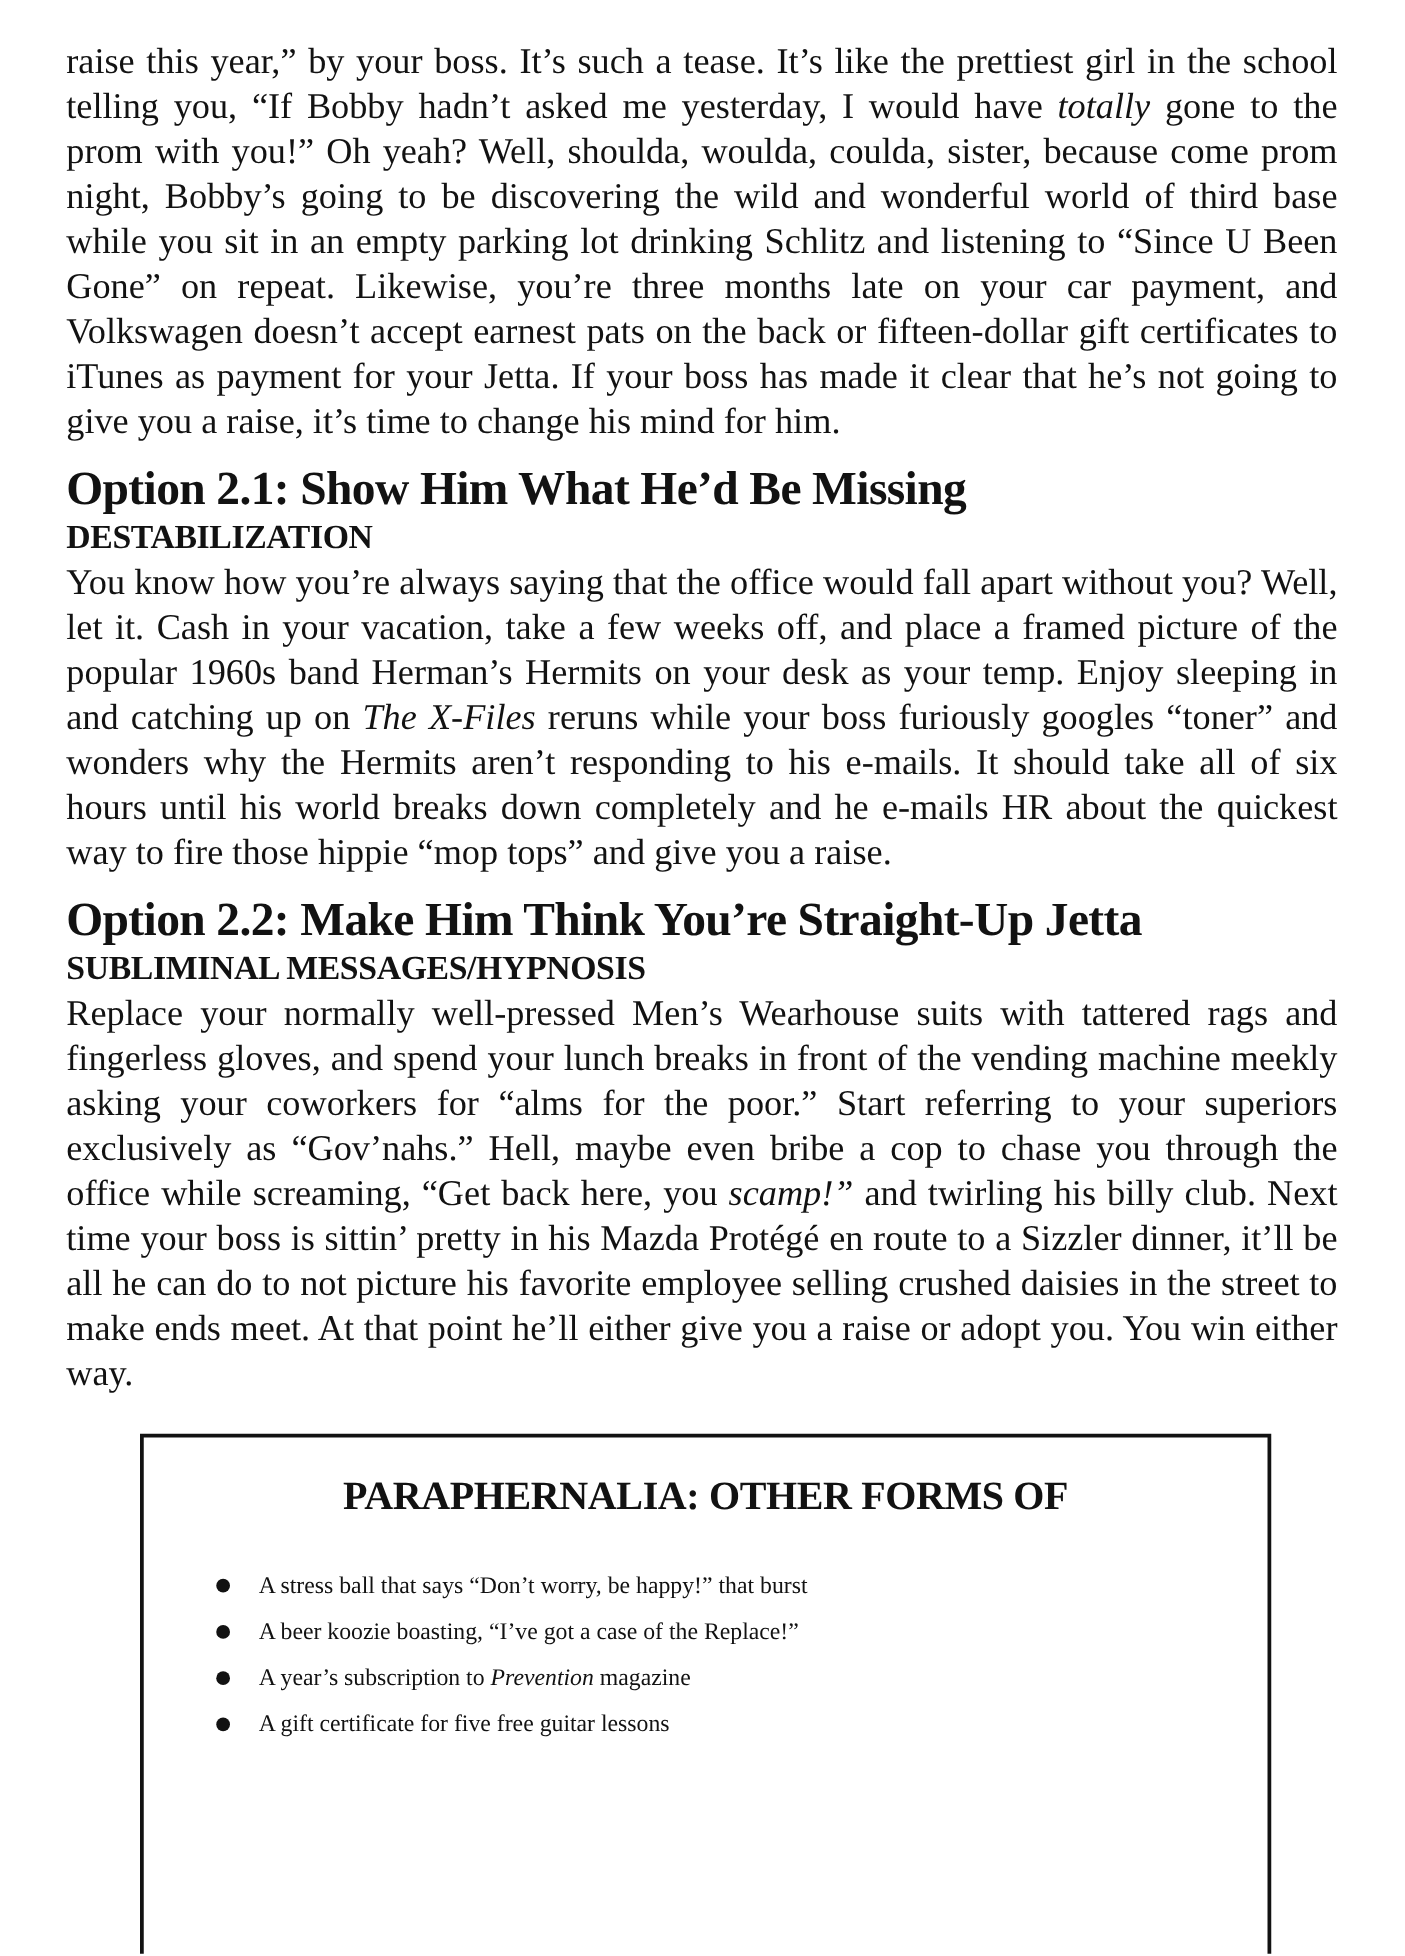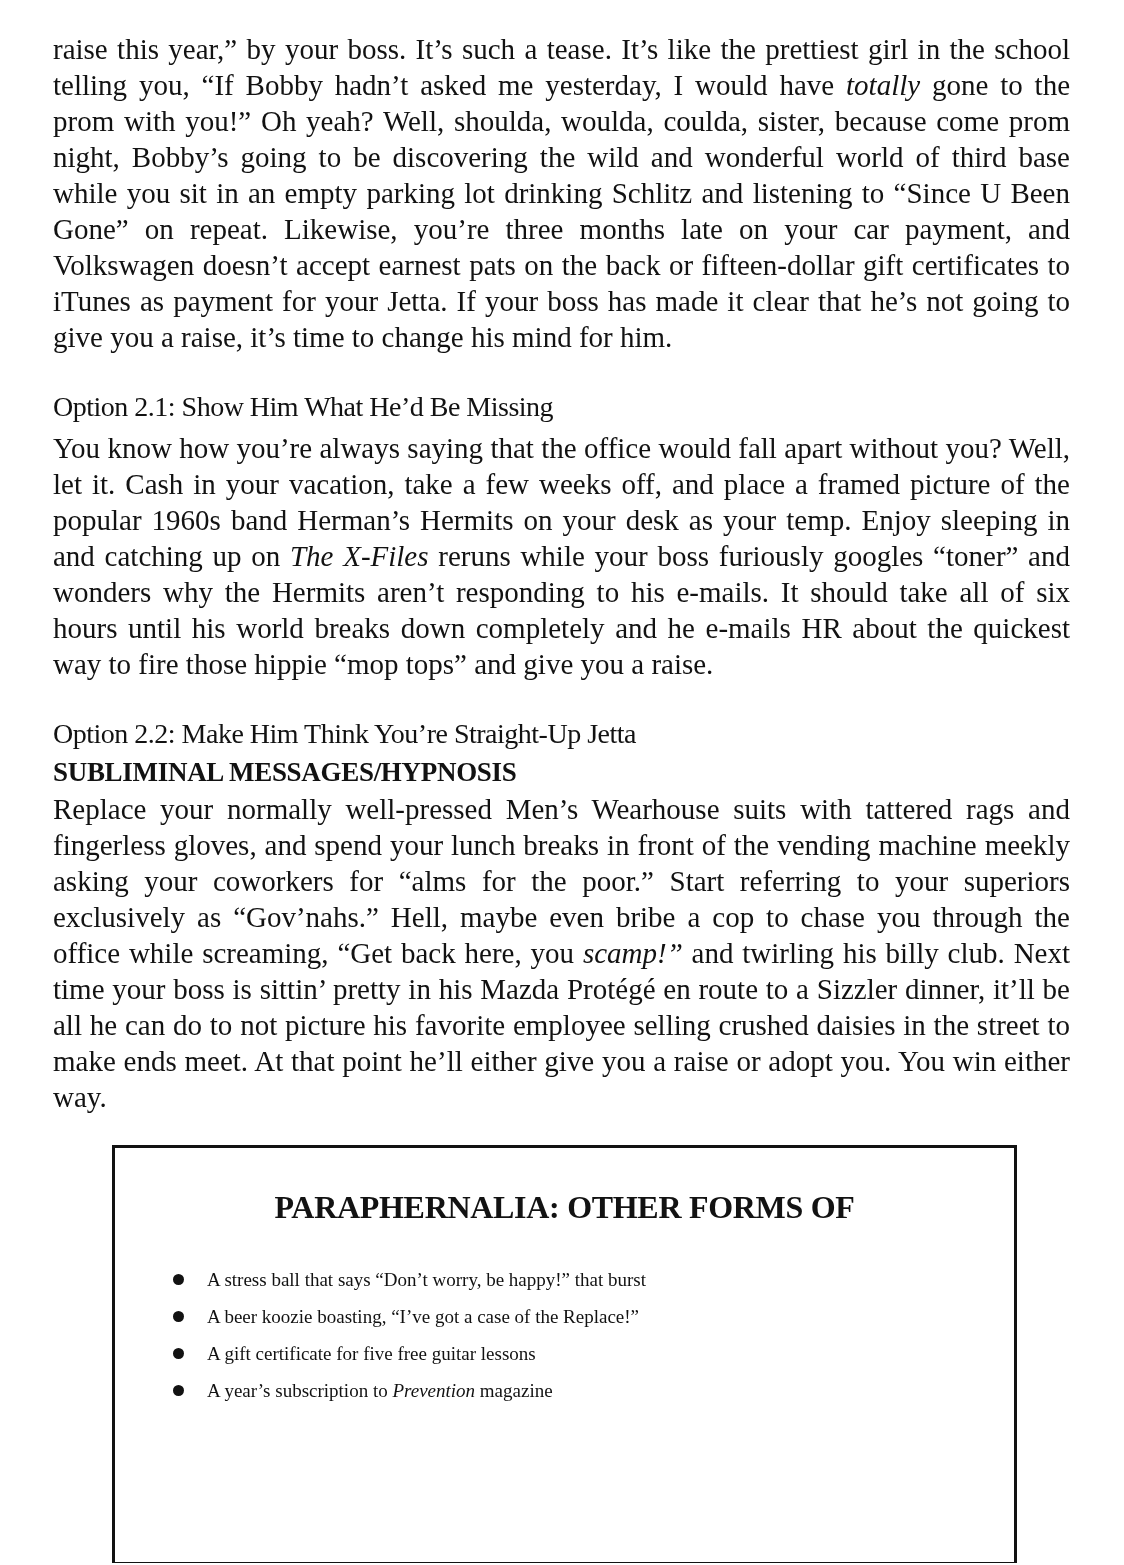--- a/index.html
+++ b/index.html
@@ -17,24 +17,24 @@
     padding: 31px 54px 0 53px;
     overflow: hidden;
   }
   .body-text {
     font-size: 29px;
     line-height: 36px;
     text-align: justify;
   }
   em { font-style: italic; }
   h2.section-heading {
-    font-size: 28px;
+    font-size: 38px;
     line-height: 46px;
-    font-weight: normal;
-    margin-top: 29px;
+    font-weight: bold;
+    margin-top: 13px;
     letter-spacing: -0.5px;
   }
   h3.section-subheading {
     font-size: 27px;
     line-height: 29px;
     font-weight: bold;
     margin-top: 1px;
     margin-bottom: 4px;
     letter-spacing: -0.3px;
   }
@@ -45,21 +45,20 @@
     height: 420px; 
     border: 3px solid #121212;
     padding: 26px 30px 0 30px;
   }
   .box-title {
     text-align: center;
     font-size: 32px;
     line-height: 40px;
     font-weight: bold;
     letter-spacing: -0.3px;
-    margin-top: 13px;
   }
   .box-list {
     list-style: none;
     margin-top: 34px;
     padding-left: 28px;
     padding-right: 10px;
   }
   .box-list li {
     display: flex;
     align-items: flex-start;
@@ -77,20 +76,21 @@
 </style>
 </head>
 <body>
 
 <main class="page">
 
   <p class="body-text"><span>raise this year,” by your boss. It’s such a tease. It’s like the prettiest girl in the school telling you, “If Bobby hadn’t asked me yesterday, I would have </span><em>totally</em><span> gone to the prom with you!” Oh yeah? Well, shoulda, woulda, coulda, sister, because come prom night, Bobby’s going to be discovering the wild and wonderful world of third base while you sit in an empty parking lot drinking Schlitz and listening to “Since U Been Gone” on repeat. Likewise, you’re three months late on your car payment, and Volkswagen doesn’t accept earnest pats on the back or fifteen-dollar gift certificates to iTunes as payment for your Jetta. If your boss has made it clear that he’s not going to give you a raise, it’s time to change his mind for him.</span></p>
 
   <section>
     <h2 class="section-heading">Option 2.1: Show Him What He’d Be Missing</h2>
+    <h3 class="section-subheading">DESTABILIZATION</h3>
     <p class="body-text"><span>You know how you’re always saying that the office would fall apart without you? Well, let it. Cash in your vacation, take a few weeks off, and place a framed picture of the popular 1960s band Herman’s Hermits on your desk as your temp. Enjoy sleeping in and catching up on </span><em>The X-Files</em><span> reruns while your boss furiously googles “toner” and wonders why the Hermits aren’t responding to his e-mails. It should take all of six hours until his world breaks down completely and he e-mails HR about the quickest way to fire those hippie “mop tops” and give you a raise.</span></p>
   </section>
 
   <section>
     <h2 class="section-heading">Option 2.2: Make Him Think You’re Straight-Up Jetta</h2>
     <h3 class="section-subheading">SUBLIMINAL MESSAGES/HYPNOSIS</h3>
     <p class="body-text"><span>Replace your normally well-pressed Men’s Wearhouse suits with tattered rags and fingerless gloves, and spend your lunch breaks in front of the vending machine meekly asking your coworkers for “alms for the poor.” Start referring to your superiors exclusively as “Gov’nahs.” Hell, maybe even bribe a cop to chase you through the office while screaming, “Get back here, you </span><em>scamp!”</em><span> and twirling his billy club. Next time your boss is sittin’ pretty in his Mazda Protégé en route to a Sizzler dinner, it’ll be all he can do to not picture his favorite employee selling crushed daisies in the street to make ends meet. At that point he’ll either give you a raise or adopt you. You win either way.</span></p>
   </section>
 
   <aside class="callout-box">
@@ -99,22 +99,22 @@
       <li>
         <span class="bullet-dot"></span>
         <span><span>A stress ball that says “Don’t worry, be happy!” that burst</span></span>
       </li>
       <li>
         <span class="bullet-dot"></span>
         <span><span>A beer koozie boasting, “I’ve got a case of the Replace!”</span></span>
       </li>
       <li>
         <span class="bullet-dot"></span>
-        <span><span>A gift certificate for five free guitar lessons</span></span>
+        <span><span>A year’s subscription to </span><em>Prevention</em><span> magazine</span></span>
       </li>
       <li>
         <span class="bullet-dot"></span>
-        <span><span>A year’s subscription to </span><em>Prevention</em><span> magazine</span></span>
+        <span><span>A gift certificate for five free guitar lessons</span></span>
       </li>
     </ul>
   </aside>
 
 </main>
 
 </body></html>

